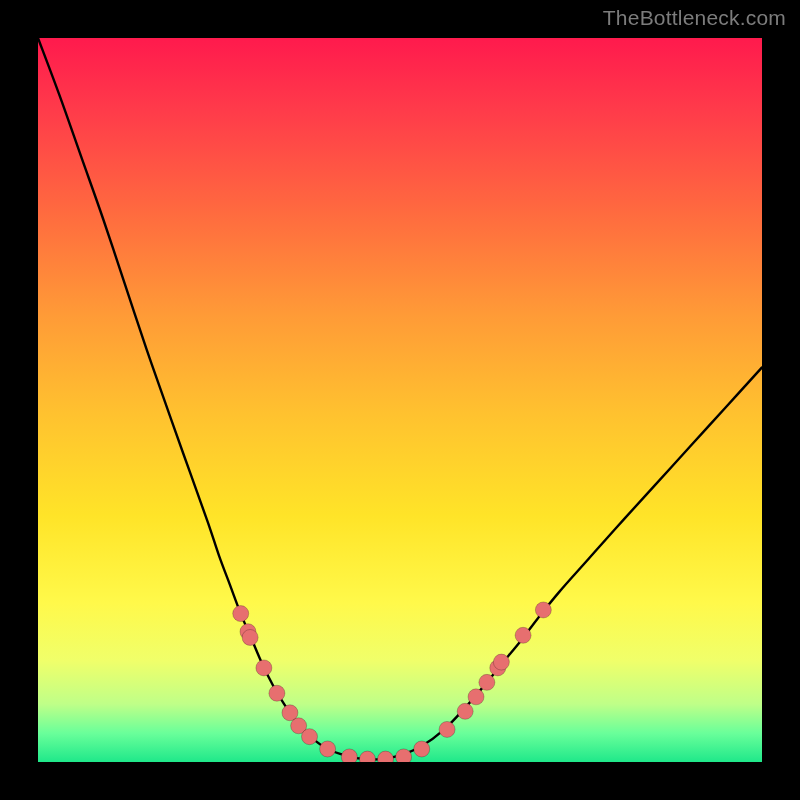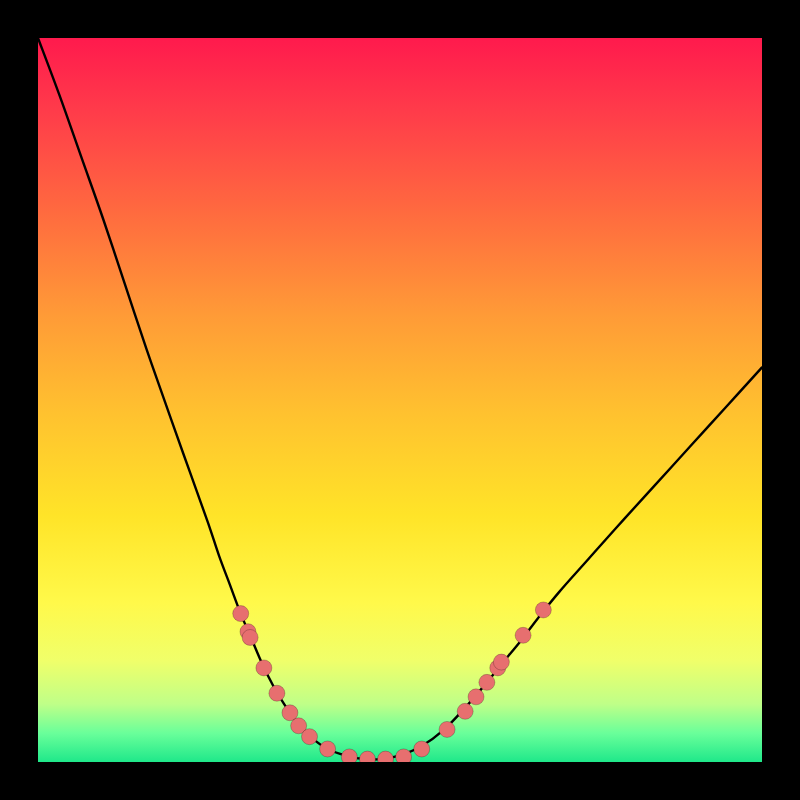--- a/index.html
+++ b/index.html
@@ -53,20 +53,21 @@
     top: 0;
     left: 0;
     width: 724px;
     height: 724px;
   }
 </style>
 </head>
 <body>
 
 <div class="frame">
+  <div class="watermark">TheBottleneck.com</div>
   <div class="plot">
     <svg class="curve" viewBox="0 0 724 724" preserveAspectRatio="none">
       <path id="curve-path" fill="none" stroke="#000000" stroke-width="2.4" stroke-linecap="round" d="M 0.00 0.00 C 3.91 10.43, 13.90 36.42, 21.72 57.92 C 29.54 79.42, 35.62 97.31, 43.44 119.46 C 51.26 141.61, 57.34 158.19, 65.16 181.00 C 72.98 203.81, 79.06 222.70, 86.88 246.16 C 94.70 269.62, 100.13 286.56, 108.60 311.32 C 117.07 336.08, 126.12 361.57, 133.94 383.72 C 141.76 405.87, 145.52 416.16, 152.04 434.40 C 158.56 452.64, 164.93 470.09, 170.14 485.08 C 175.35 500.07, 177.09 506.58, 181.00 517.66 C 184.91 528.74, 187.95 536.19, 191.86 546.62 C 195.77 557.05, 198.81 565.81, 202.72 575.58 C 206.63 585.35, 209.67 591.80, 213.58 600.92 C 217.49 610.04, 220.53 617.79, 224.44 626.26 C 228.35 634.73, 231.39 640.81, 235.30 647.98 C 239.21 655.15, 241.60 659.17, 246.16 666.08 C 250.72 672.99, 255.43 680.10, 260.64 686.35 C 265.85 692.61, 269.91 696.40, 275.12 700.83 C 280.33 705.26, 283.74 707.97, 289.60 710.97 C 295.46 713.97, 301.18 715.66, 307.70 717.48 C 314.22 719.31, 319.28 720.45, 325.80 721.10 C 332.32 721.76, 337.38 721.76, 343.90 721.10 C 350.42 720.45, 354.83 719.83, 362.00 717.48 C 369.17 715.14, 375.90 712.63, 383.72 708.07 C 391.54 703.51, 397.62 699.05, 405.44 692.14 C 413.26 685.24, 419.34 678.30, 427.16 669.70 C 434.98 661.10, 442.36 652.18, 448.88 644.36 C 455.40 636.54, 457.50 633.43, 463.36 626.26 C 469.22 619.09, 474.94 612.75, 481.46 604.54 C 487.98 596.33, 492.39 589.77, 499.56 580.65 C 506.73 571.53, 512.16 564.55, 521.28 553.86 C 530.40 543.17, 539.81 533.01, 550.24 521.28 C 560.67 509.55, 567.47 501.73, 579.20 488.70 C 590.93 475.67, 602.37 463.22, 615.40 448.88 C 628.43 434.54, 638.57 423.40, 651.60 409.06 C 664.63 394.72, 674.77 383.58, 687.80 369.24 C 700.83 354.90, 717.48 336.59, 724.00 329.42"></path>
       <g id="markers">
           <circle cx="202.72" cy="575.58" r="8" fill="#e76f6f" stroke="rgba(0,0,0,0.22)" stroke-width="1"></circle>
           <circle cx="209.96" cy="593.68" r="8" fill="#e76f6f" stroke="rgba(0,0,0,0.22)" stroke-width="1"></circle>
           <circle cx="212.13" cy="599.47" r="8" fill="#e76f6f" stroke="rgba(0,0,0,0.22)" stroke-width="1"></circle>
           <circle cx="225.89" cy="629.88" r="8" fill="#e76f6f" stroke="rgba(0,0,0,0.22)" stroke-width="1"></circle>
           <circle cx="238.92" cy="655.22" r="8" fill="#e76f6f" stroke="rgba(0,0,0,0.22)" stroke-width="1"></circle>
           <circle cx="251.95" cy="674.77" r="8" fill="#e76f6f" stroke="rgba(0,0,0,0.22)" stroke-width="1"></circle>

